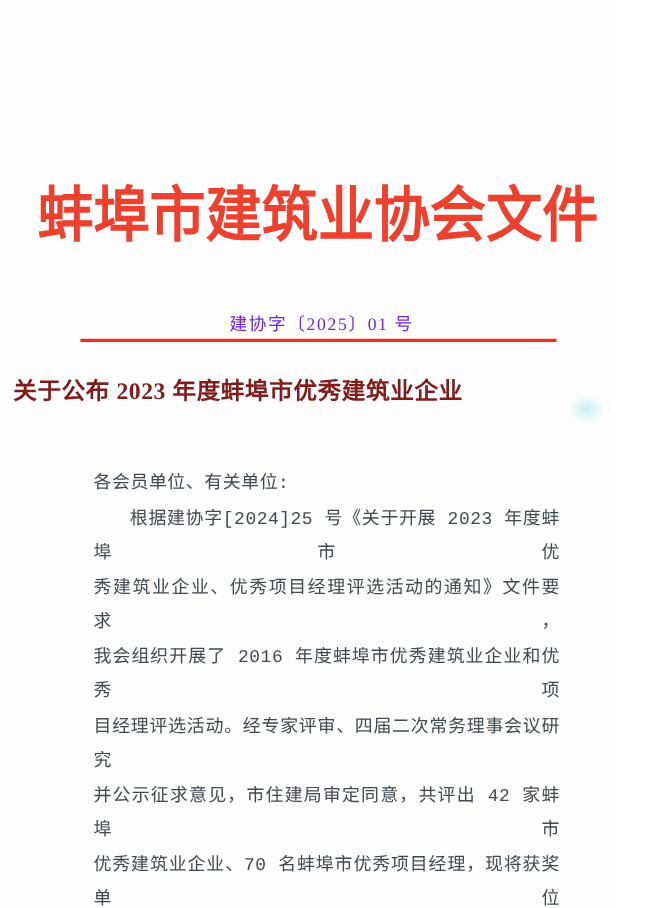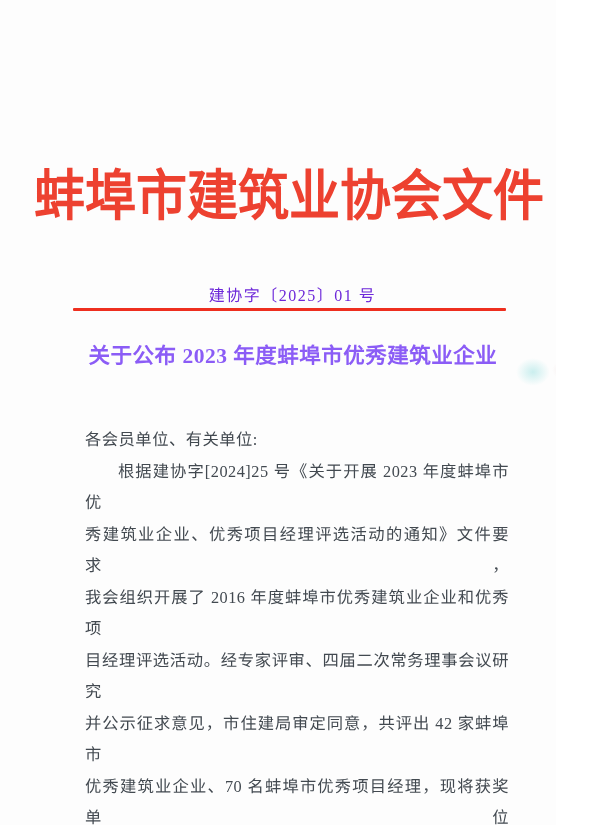--- a/index.html
+++ b/index.html
@@ -53,43 +53,43 @@
     left: 73px;
     width: 433px;
     height: 3px;
     background: #ee2f1f;
     border-radius: 1px;
   }
   
   .notice-title {
     position: absolute;
     top: 343px;
-    left: 0;
+    left: 12px;
     width: 586px;
     margin: 0;
-    text-align: center;
+    text-align: left;
     font-size: 21.5px;
     line-height: 27px;
     font-weight: 700;
-    color: #8b5cf6;
+    color: #7f1d1d;
     letter-spacing: 0.5px;
   }
   .notice-title .tline { display: block; white-space: nowrap; }
   
   .doc-body {
     position: absolute;
     top: 424px;
     left: 85px;
     width: 424px;
     font-size: 16.3px;
     line-height: 31.5px;
     color: #424950;
     letter-spacing: 0.5px;
   }
-  .bline { margin: 0; }
+  .bline { margin: 0; font-family: Liberation Mono, monospace; }
   .j { text-align: justify; text-align-last: justify; }
   .ind { text-indent: 33px; }
   
   .artifact {
     position: absolute;
     border-radius: 50%;
     pointer-events: none;
   }
   .artifact-cyan {
     top: 358px;

